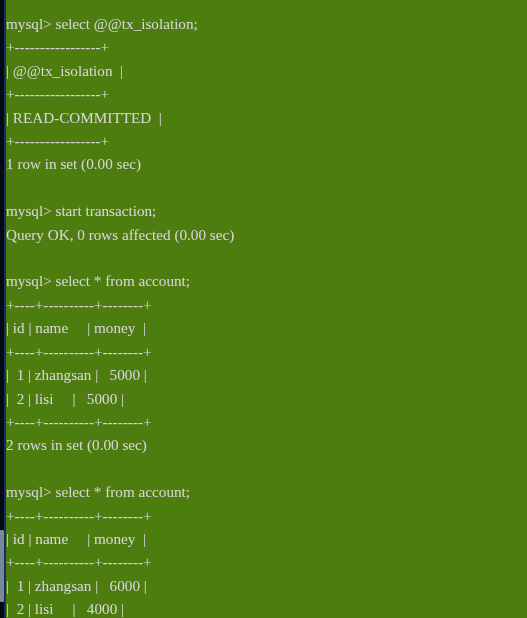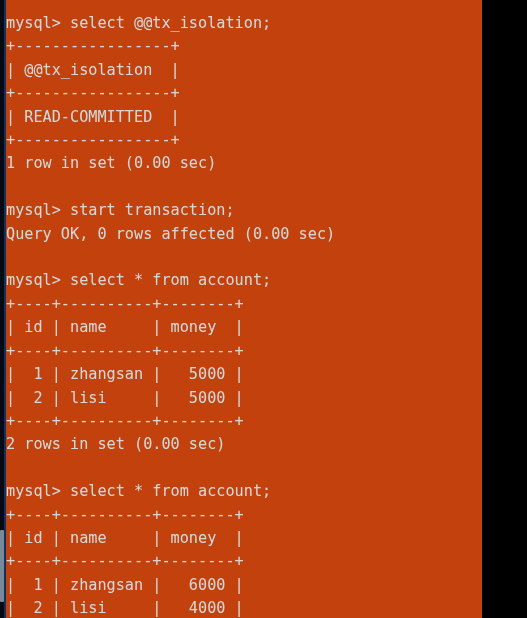--- a/index.html
+++ b/index.html
@@ -10,24 +10,25 @@
   }
   body {
     width: 527px;
     height: 618px;
     overflow: hidden;
     font-family: "DejaVu Sans Mono", "Liberation Mono", monospace;
   }
 
   #terminal-window {
     position: relative;
-    width: 482px;
+    width: 527px;
     height: 618px;
-    background: #c2410c;
+    background: #4d7c0f;
     overflow: hidden;
+    font-family: Liberation Serif, serif;
   }
 
   
   #scroll-gutter {
     position: absolute;
     left: 0;
     top: 0;
     width: 6px;
     height: 618px;
     background: #000000;

